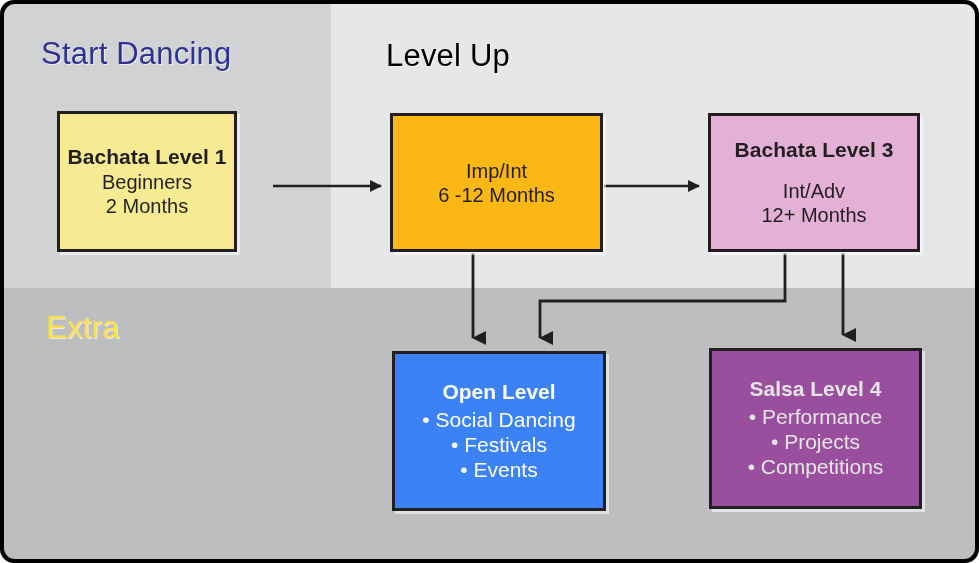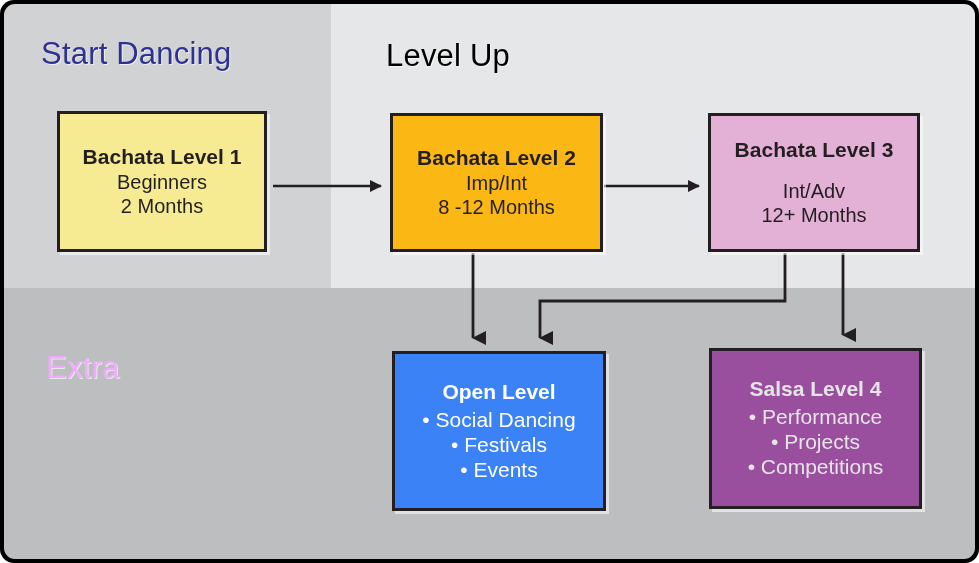--- a/index.html
+++ b/index.html
@@ -65,22 +65,21 @@
   #title-levelup {
     left: 386px;
     top: 38px;
     font-size: 31px;
     color: #000000;
   }
   #title-extra {
     left: 46px;
     top: 310px;
     font-size: 31px;
-    color: #f0abfc;
-    margin-top: 40px;
+    color: #fde047;
   }
   
   .node {
     position: absolute;
     box-sizing: border-box;
     border: 3px solid #231f20;
     display: flex;
     flex-direction: column;
     align-items: center;
     justify-content: center;
@@ -92,21 +91,21 @@
     font-weight: bold;
     line-height: 1.18;
   }
   .node .node-line {
     line-height: 1.2;
   }
   
   #node-level1 {
     left: 57px;
     top: 111px;
-    width: 210px;
+    width: 180px;
     height: 141px;
     background: #f6eb92;
     color: #231f20;
     text-align: center;
   }
   #node-level1 .node-title { font-size: 21px; margin-bottom: 1px; }
   #node-level1 .node-line  { font-size: 20px; }
   
   #node-level2 {
     left: 390px;
@@ -206,23 +205,22 @@
     </g>
   </svg>
 
   <div class="node" id="node-level1">
     <div class="node-title">Bachata Level 1</div>
     <div class="node-line">Beginners</div>
     <div class="node-line">2 Months</div>
   </div>
 
   <div class="node" id="node-level2">
-    <div class="node-title">Bachata Level 2</div>
     <div class="node-line">Imp/Int</div>
-    <div class="node-line">8 -12 Months</div>
+    <div class="node-line">6 -12 Months</div>
   </div>
 
   <div class="node" id="node-level3">
     <div class="node-title">Bachata Level 3</div>
     <div class="node-line">Int/Adv</div>
     <div class="node-line">12+ Months</div>
   </div>
 
   <div class="node" id="node-open">
     <div class="node-title">Open Level</div>

